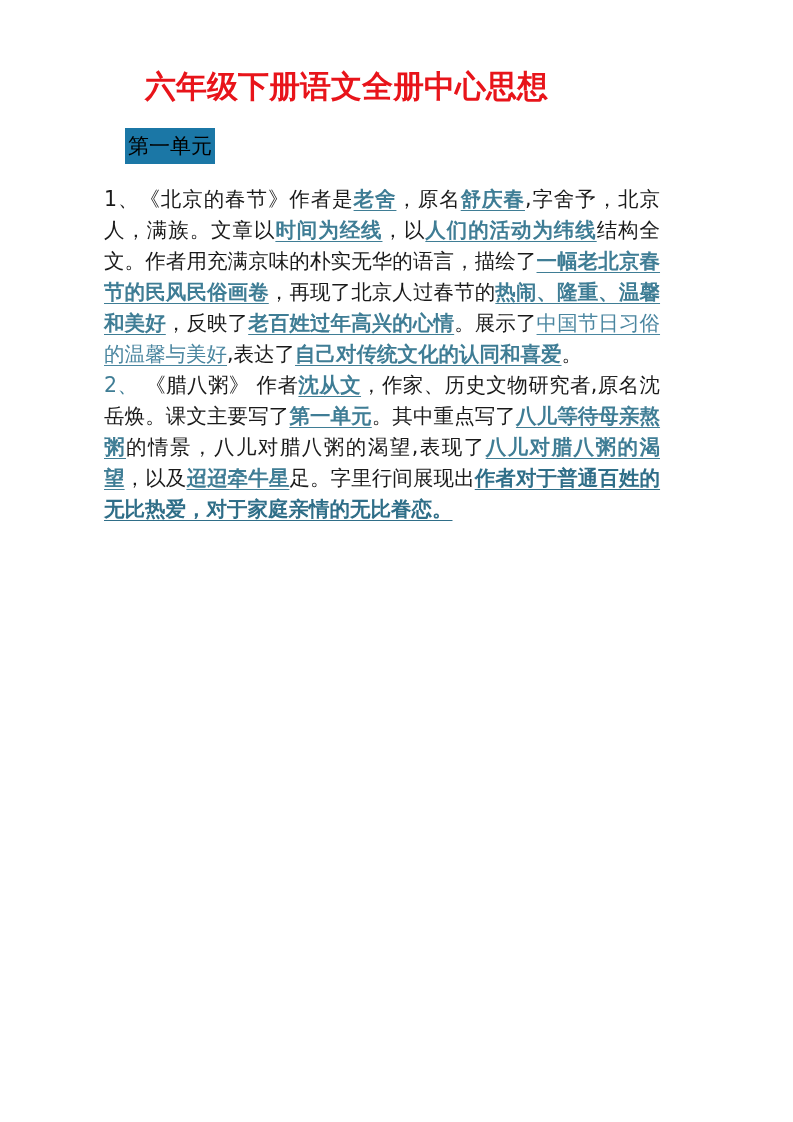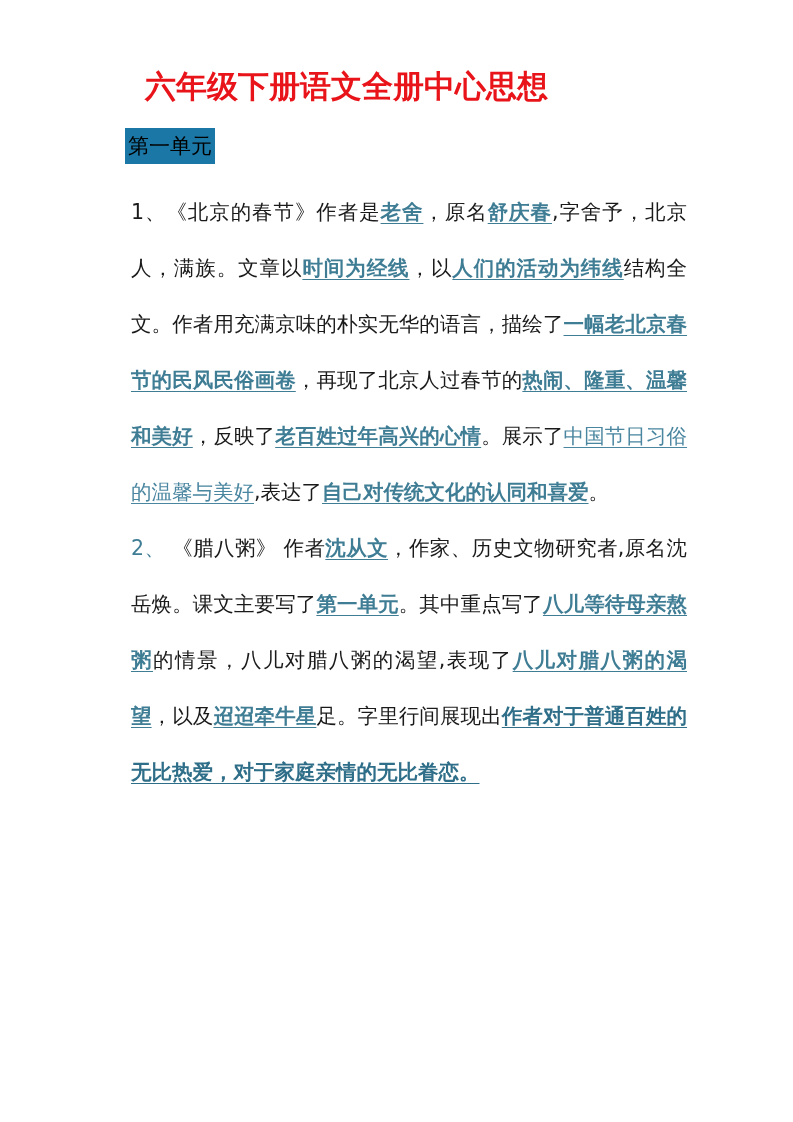--- a/index.html
+++ b/index.html
@@ -12,22 +12,22 @@
       position: absolute; left: 0; top: 64px; width: 693px;
       text-align: center; font-size: 31px; font-weight: bold;
       color: #e8141a; letter-spacing: 0px; line-height: 44px;
     }
     .unit-label {
       position: absolute; left: 125px; top: 128px;
       background: #1b77a6; color: #000000; font-size: 21px;
       padding: 2px 3px; line-height: 32px; font-weight: normal;
     }
     .body-text {
-      position: absolute; left: 131px; top: 184px; width: 556px;
-      font-size: 20.5px; line-height: 56px; text-align: justify;
+      position: absolute; left: 104px; top: 184px; width: 556px;
+      font-size: 20.5px; line-height: 31px; text-align: justify;
       text-align-last: left;
     }
     .para { margin: 0; }
     .hl {
       color: #3f7d95; text-decoration: underline; text-underline-offset: 4px;
       text-decoration-thickness: 1px; font-weight: bold;
     }
     .hl-light { font-weight: normal; color: #4a86a0; }
     .hl-dark { color: #2f6e88; }
     .num-teal { color: #3f7d95; }

